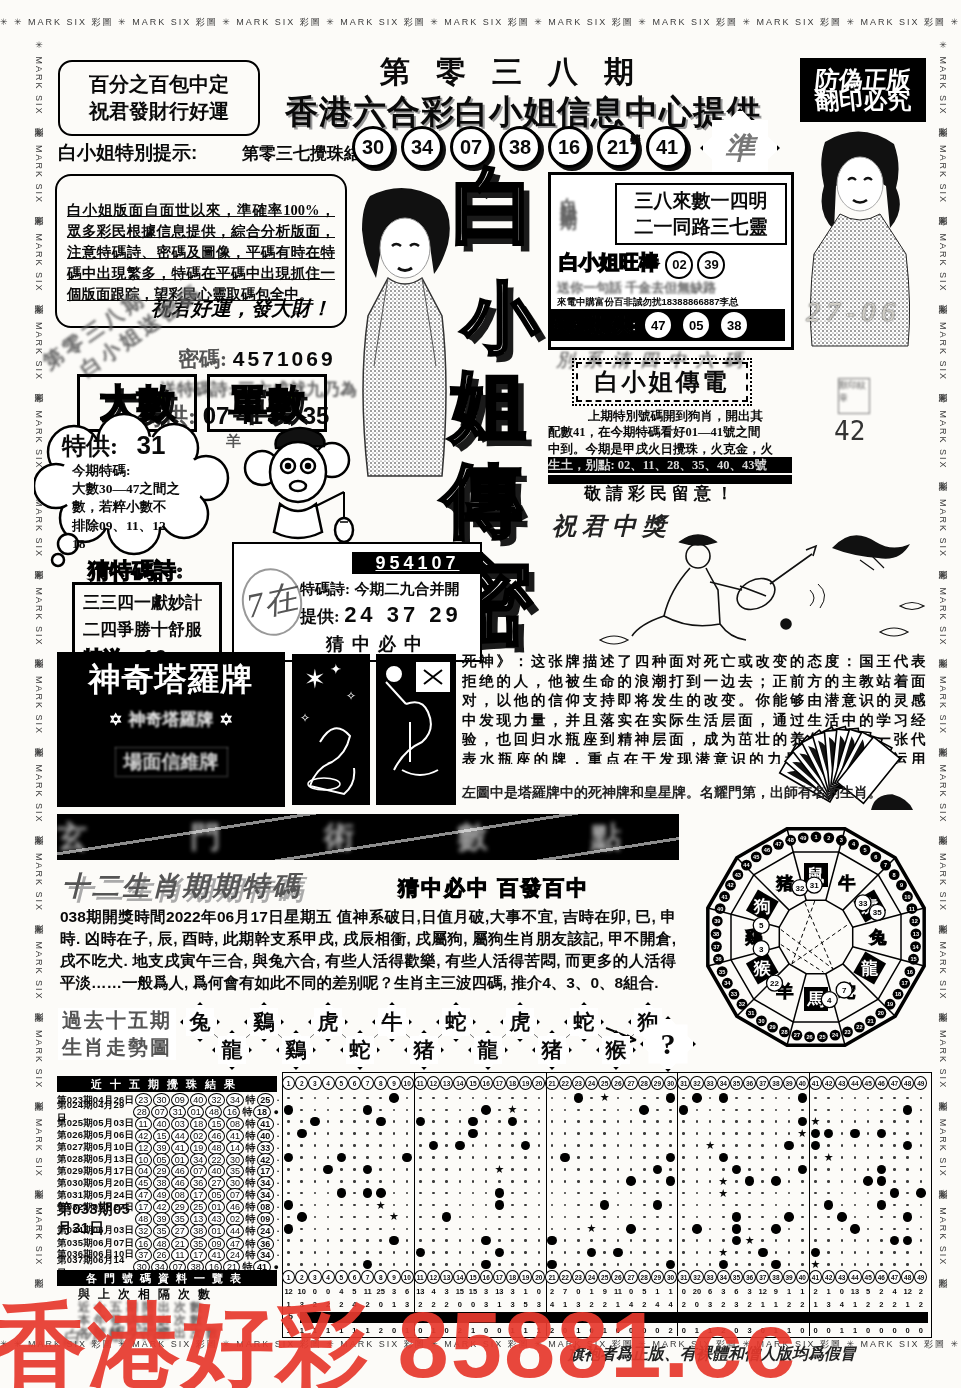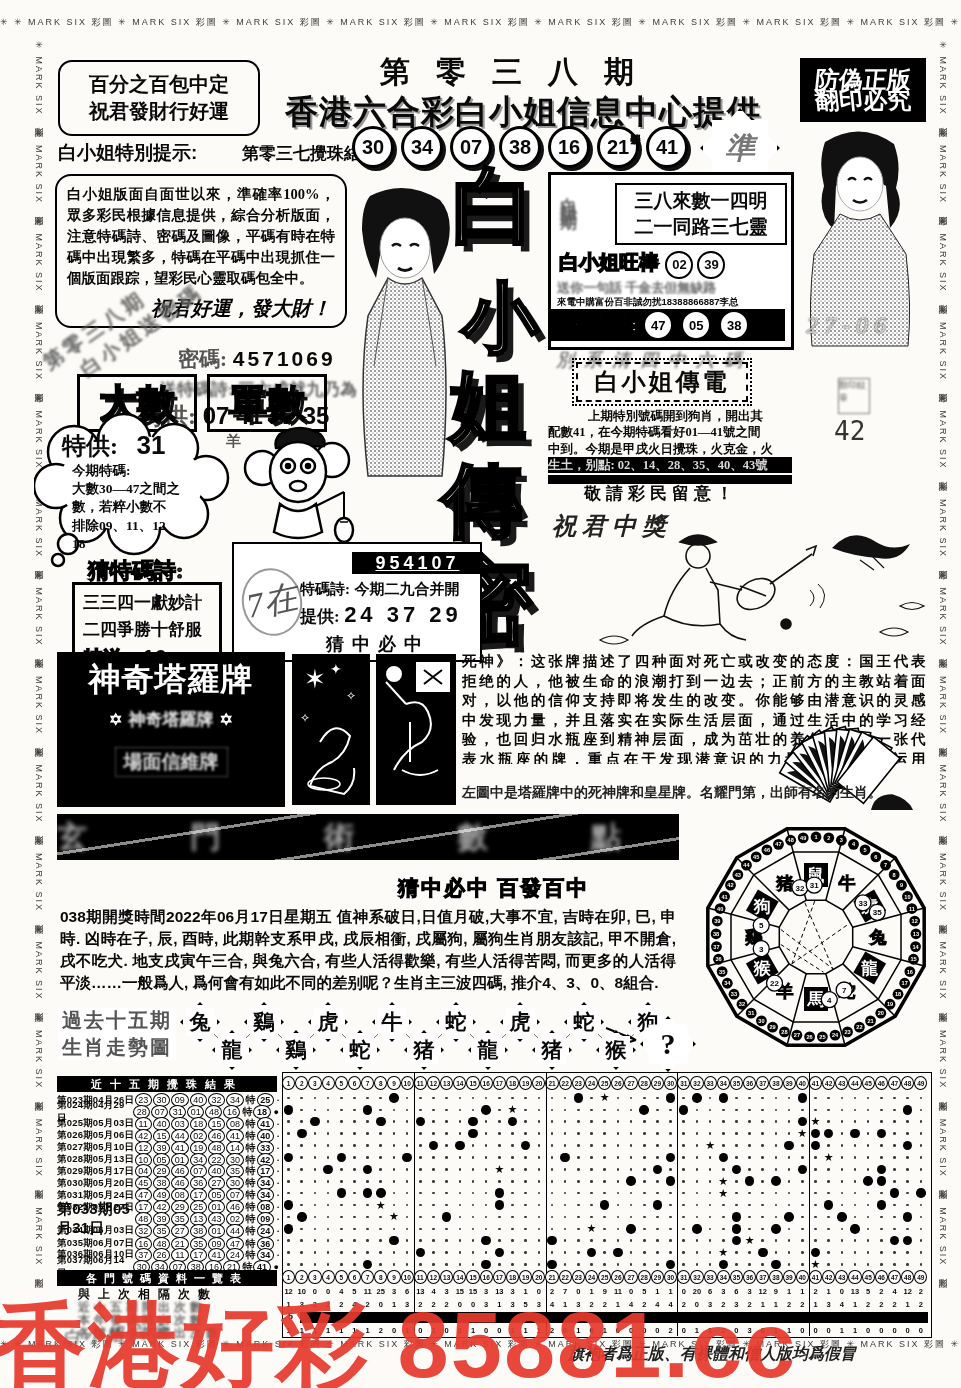--- a/index.html
+++ b/index.html
@@ -60,21 +60,21 @@
 
   <div class="abs b" style="left:58px;top:140px;font-size:19px;">白小姐特別提示:</div>
   <div class="abs serif b" style="left:242px;top:142px;font-size:17px;">第零三七攪珠結果</div>
   <div class="abs" id="tipBalls" style="left:352px;top:126px;"><span class="ball">30</span><span class="ball">34</span><span class="ball">07</span><span class="ball">38</span><span class="ball">16</span><span class="ball">21</span></div>
   <div class="abs b" style="left:628px;top:126px;width:12px;font-size:10px;line-height:1;writing-mode:vertical-rl;">特別號碼</div>
   <div class="abs" style="left:646px;top:126px;">
     <span class="ball">41</span>
   </div>
   <div class="abs burst hand" style="left:700px;top:108px;width:80px;height:80px;font-size:30px;color:#777;">準</div>
 
-  <div class="abs serif" style="left:55px;top:174px;width:292px;height:154px;border:2px solid #000;border-radius:16px;padding:8px 10px;box-sizing:border-box;">
+  <div class="abs serif" style="left:55px;top:174px;width:292px;height:154px;border:2px solid #000;border-radius:16px;padding:24px 10px;box-sizing:border-box;text-decoration:underline;">
     <div style="font-size:14.5px;font-weight:bold;line-height:1.45;text-align:justify;">白小姐版面自面世以來，準確率100%，眾多彩民根據信息提供，綜合分析版面，注意特碼詩、密碼及圖像，平碼有時在特碼中出現繁多，特碼在平碼中出現抓住一個版面跟踪，望彩民心靈取碼包全中。</div>
     <div class="hand b" style="position:absolute;right:14px;bottom:4px;font-size:20px;color:#000;">祝君好運，發大財！</div>
   </div>
 
   <div class="abs blur2 serif b" style="left:38px;top:300px;transform:rotate(-35deg);font-size:20px;letter-spacing:4px;">
     <div>第零三八期</div>
     <div style="margin-left:26px;">白小姐送密碼</div>
   </div>
 
   <div class="abs" style="left:178px;top:345px;font-size:21px;">
@@ -133,32 +133,32 @@
   </div>
   <div class="abs hand blur2" style="left:556px;top:348px;font-size:18px;letter-spacing:10px;">別系清四中六碼</div>
 
   <svg class="abs" style="left:790px;top:126px;" width="140" height="222" viewBox="0 0 140 222">
     <path d="M35 16 Q70 -6 104 18 Q112 40 106 62 Q116 84 100 102 L96 60 Q70 42 46 60 L44 104 Q26 86 34 60 Q28 36 35 16Z" fill="#111"></path>
     <ellipse cx="70" cy="58" rx="23" ry="27" fill="#fff" stroke="#aaa"></ellipse>
     <path d="M58 54 q4 -4 8 0 M74 54 q4 -4 8 0" stroke="#111" stroke-width="2.2" fill="none"></path>
     <path d="M63 74 q7 5 14 0" stroke="#111" stroke-width="2.6" fill="none"></path>
     <path d="M50 88 Q70 100 90 88 L116 128 Q122 180 118 220 L22 220 Q18 180 24 128 Z" fill="url(#noise)" stroke="#222"></path>
   </svg>
-  <div class="abs hand" style="left:806px;top:312px;font-size:24px;color:#cfcdc6;letter-spacing:6px;text-shadow:0 0 2px #333;">27-06</div>
+  <div class="abs hand" style="left:806px;top:296px;font-size:28px;color:#cfcdc6;letter-spacing:6px;text-shadow:0 0 2px #333;">27-06</div>
 
   <div class="abs blur2 serif" style="left:838px;top:378px;width:30px;height:34px;border:1px solid #777;font-size:9px;overflow:hidden;color:#555;">獸印紋章</div>
   <div class="abs" style="left:834px;top:416px;font-size:26px;color:#333;font-family:'DejaVu Sans Mono',monospace;">42</div>
 
   <div class="abs serif b" style="left:576px;top:362px;width:168px;height:36px;border:2px dashed #000;outline:2px dotted #000;outline-offset:2px;
               display:flex;align-items:center;justify-content:center;font-size:24px;letter-spacing:3px;">白小姐傳電</div>
   <div class="abs serif b" style="left:548px;top:408px;width:244px;font-size:12.5px;line-height:1.3;">
     <div style="text-indent:40px;">上期特別號碼開到狗肖，開出其</div>
     <div>配數41，在今期特碼看好01—41號之間</div>
     <div>中到。今期是甲戌火日攪珠，火克金，火</div>
-    <div class="redact" style="color:#d8d8d8;filter:blur(.6px);">生土，别點: 02、14、28、35、40、43號</div>
+    <div class="redact" style="color:#d8d8d8;filter:blur(.6px);">生土，别點: 02、11、28、35、40、43號</div>
     <div class="redact" style="height:9px;margin-top:2px;"></div>
   </div>
   <div class="abs serif b" style="left:584px;top:482px;font-size:17px;letter-spacing:5px;">敬請彩民留意！</div>
   <div class="abs hand b" style="left:552px;top:510px;font-size:24px;letter-spacing:6px;color:#222;">祝君中獎</div>
 
   <svg class="abs" style="left:560px;top:520px;" width="370" height="140" viewBox="0 0 370 140">
     <g fill="none" stroke="#111" stroke-width="1.6">
       <path d="M120 22 q18 -14 36 0 q-18 6 -36 0Z" fill="#111"></path>
       <circle cx="138" cy="36" r="12"></circle>
       <path d="M130 48 Q110 70 104 96 Q130 110 160 104 L158 70 Q150 56 146 48"></path>
@@ -304,20 +304,21 @@
       <rect x="88" y="30" width="34" height="58" fill="#fff" stroke="#000" stroke-width="1.6" transform="rotate(39 100 95)"></rect>
       <path d="M138 62 q22 -10 34 6 q8 14 -6 24 q-20 10 -34 -4 q-8 -14 6 -26Z" fill="#111" transform="rotate(40 100 95)"></path>
     </svg>
   <div class="abs serif b" style="left:462px;top:784px;font-size:14px;color:#222;">左圖中是塔羅牌中的死神牌和皇星牌。名耀門第，出師有名的生肖。</div>
 
   <div class="abs" style="left:57px;top:814px;width:622px;height:46px;background:#000;display:flex;align-items:center;justify-content:space-around;overflow:hidden;">
     <span class="serif b" style="color:#cfcfcf;font-size:30px;letter-spacing:48px;filter:blur(2.2px);opacity:.8;white-space:nowrap;">玄 門 術 數 點 靈 八</span>
   </div>
   <div class="abs" style="left:57px;top:814px;width:622px;height:46px;background:repeating-linear-gradient(171deg,transparent 0 38px,rgba(255,255,255,.55) 38px 41px);pointer-events:none;"></div>
 
+  <div class="abs serif b blur" style="left:62px;top:868px;font-size:27px;font-style:italic;letter-spacing:3px;text-shadow:4px 4px 0 #aaa;">十二生肖期期特碼</div>
   <div class="abs serif b ot2" style="left:398px;top:874px;font-size:21px;-webkit-text-stroke:1px #000;color:#222;filter:blur(.4px);letter-spacing:2px;">猜中必中  百發百中</div>
   <div class="abs" style="left:60px;top:906px;width:616px;font-size:15.5px;font-weight:bold;line-height:1.42;text-align:justify;">038期開獎時間2022年06月17日星期五 值神系破日,日值月破,大事不宜, 吉時在卯, 巳, 申時. 凶時在子, 辰, 酉時, 此期幹支系甲戌, 戌辰相衝, 戌屬狗, 屬狗生肖朋友該記, 甲不開倉, 戌不吃犬. 地支戌寅午三合, 與兔六合, 有些人活得歡樂, 有些人活得苦悶, 而更多的人活得平淡……一般爲人, 爲何會有如此不同的差别呢？生肖主三波四碼, 推介4、3、0、8組合.</div>
 
   <svg class="abs" id="wheel" style="left:678px;top:820px;" width="276" height="236" viewBox="0 0 276 236">
       <polygon points="166.98773305148234,8.816307455624354 217.19595949289334,37.80404050710669 246.18369254437565,88.01226694851768 246.18369254437565,145.98773305148234 217.19595949289334,196.1959594928933 166.98773305148234,225.18369254437565 109.01226694851766,225.18369254437565 58.80404050710669,196.19595949289334 29.816307455624354,145.98773305148237 29.81630745562434,88.01226694851772 58.80404050710666,37.80404050710669 109.01226694851769,8.816307455624354" fill="none" stroke="#000" stroke-width="3.5"></polygon>
       <polygon points="160.77607596902183,31.998527286561995 200.22539674441617,54.77460325558383 223.001472713438,94.22392403097817 223.001472713438,139.77607596902183 200.22539674441617,179.22539674441617 160.77607596902183,202.001472713438 115.22392403097817,202.001472713438 75.77460325558383,179.22539674441617 52.998527286561995,139.77607596902186 52.99852728656198,94.22392403097821 75.7746032555838,54.77460325558383 115.22392403097818,31.998527286561995" fill="none" stroke="#000" stroke-width="1.5"></polygon>
       <polygon points="147.8351237138958,80.29481860101541 164.8700576850888,90.1299423149112 174.7051813989846,107.16487628610422 174.7051813989846,126.83512371389578 164.8700576850888,143.8700576850888 147.8351237138958,153.7051813989846 128.1648762861042,153.7051813989846 111.1299423149112,143.8700576850888 101.29481860101541,126.8351237138958 101.29481860101541,107.16487628610423 111.12994231491119,90.1299423149112 128.1648762861042,80.29481860101541" fill="none" stroke="#000" stroke-width="1.5"></polygon>
       <line x1="147.8351237138958" y1="80.29481860101541" x2="166.98773305148234" y2="8.816307455624354" stroke="#000" stroke-width="1.5"></line>
       <line x1="164.8700576850888" y1="90.1299423149112" x2="217.19595949289334" y2="37.80404050710669" stroke="#000" stroke-width="1.5"></line>
       <line x1="174.7051813989846" y1="107.16487628610422" x2="246.18369254437565" y2="88.01226694851768" stroke="#000" stroke-width="1.5"></line>

